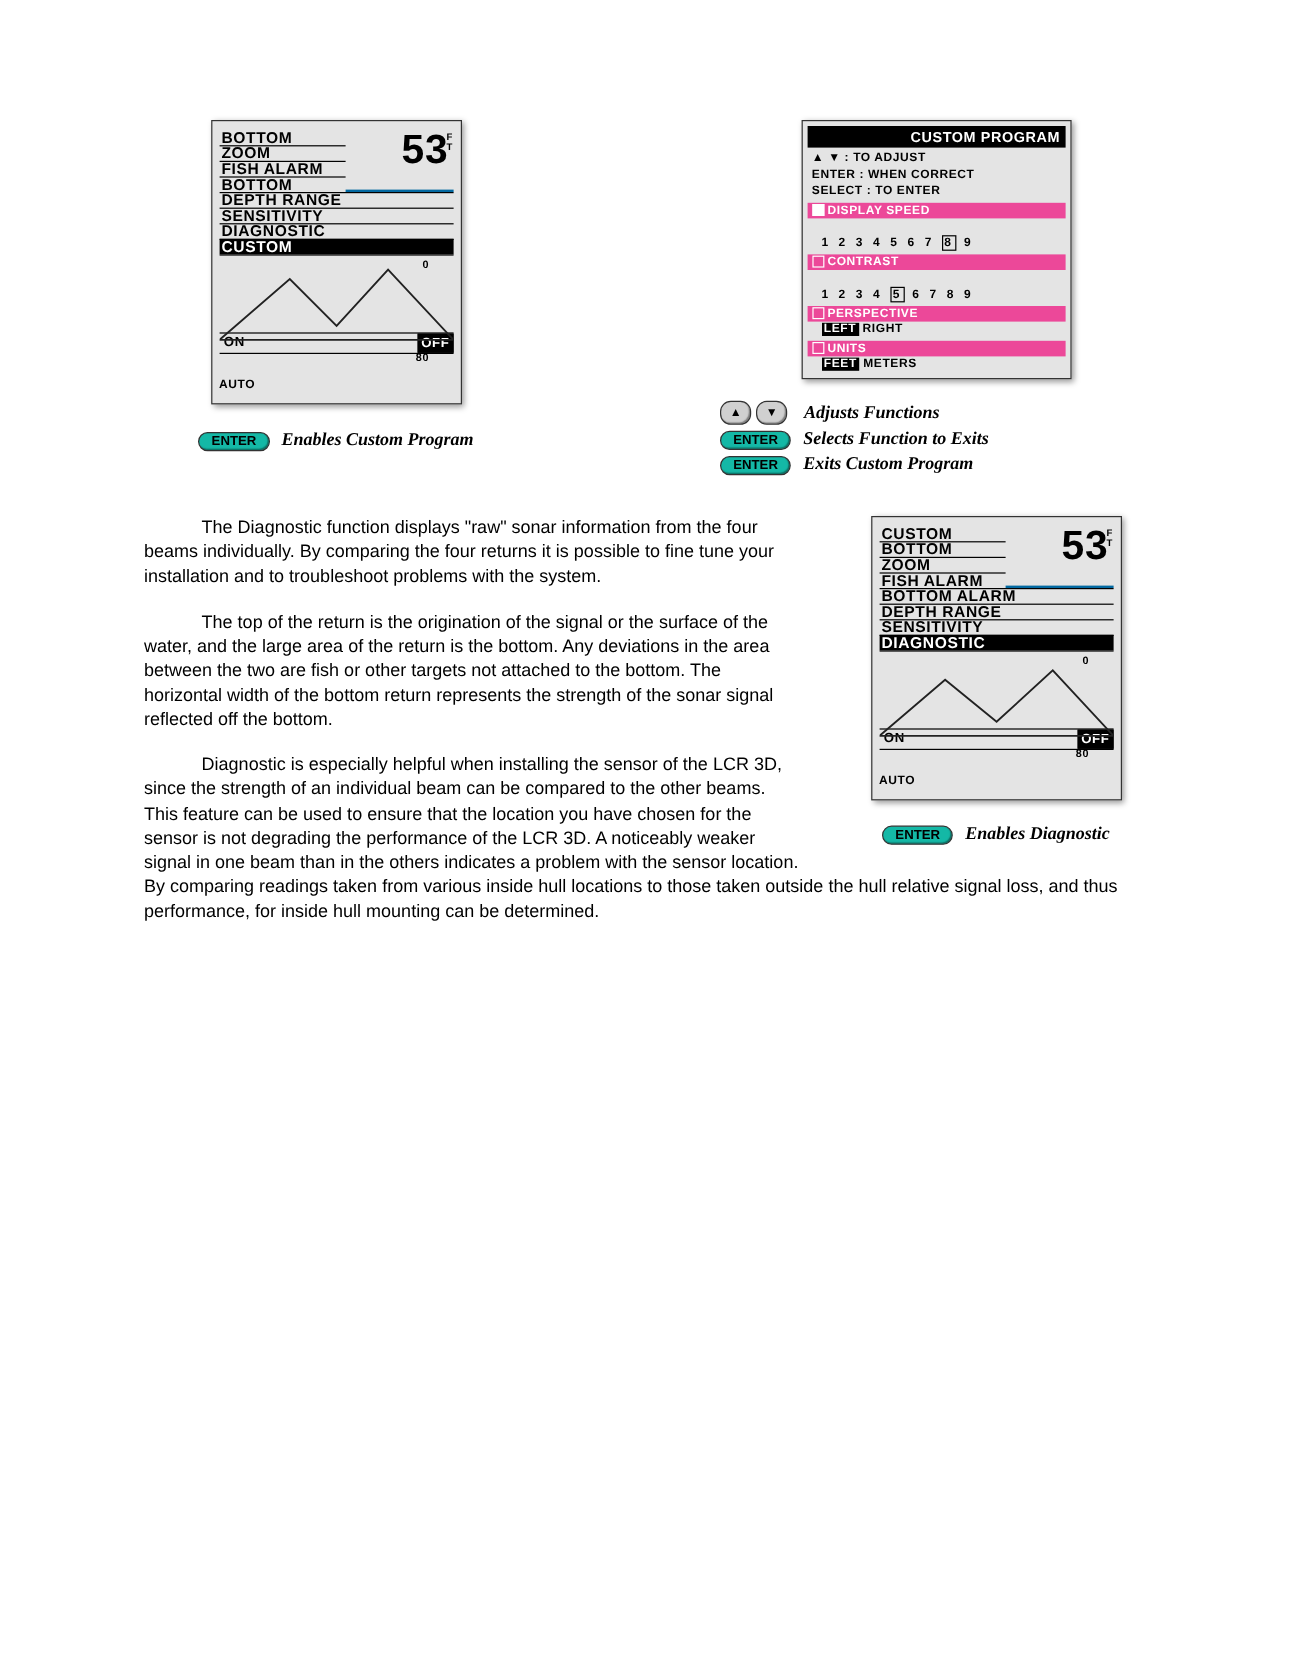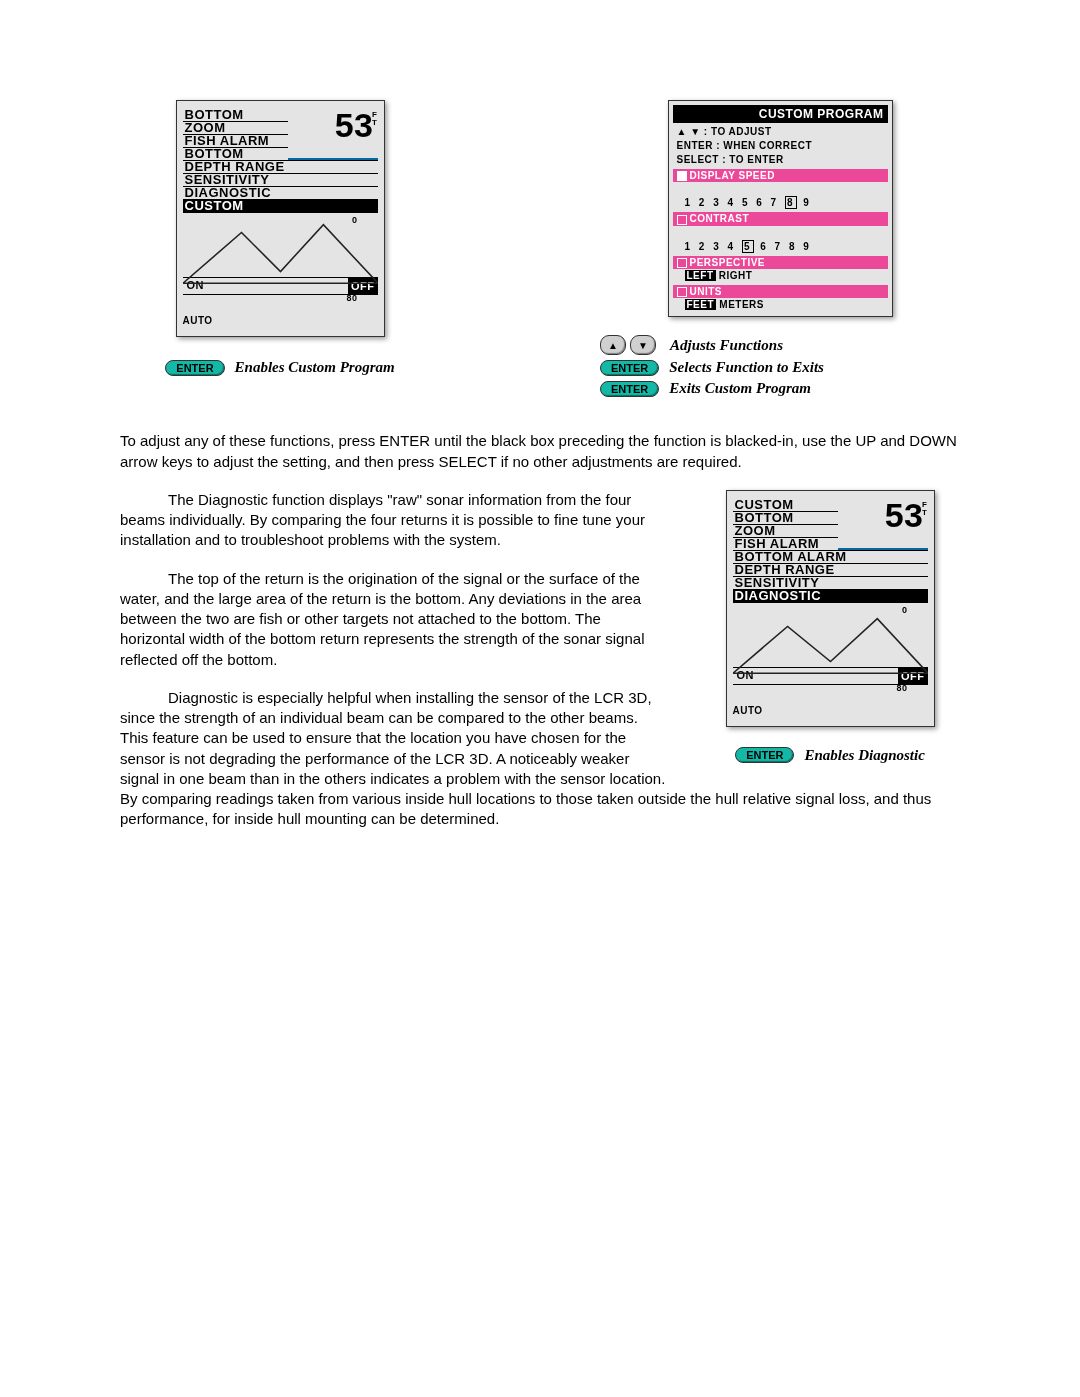--- a/index.html
+++ b/index.html
@@ -285,21 +285,20 @@
         </div>
         <div class="legend-row">
           <span class="keycap">ENTER</span>
           <span class="legend-text">Exits Custom Program</span>
         </div>
       </div>
     </div>
   </div>
 
   <div class="body-text clearfix">
-    <p>To adjust any of these functions, press ENTER until the black box preceding the function is blacked-in, use the UP and DOWN arrow keys to adjust the setting, and then press SELECT if no other adjustments are required.</p>
 
 
     <div class="wrap-right">
       <div class="lcd">
         <div class="lcd-top">
           <div class="menu-left">
             <div class="menu-item">CUSTOM</div>
             <div class="menu-item">BOTTOM LOCK</div>
             <div class="menu-item">ZOOM</div>
             <div class="menu-item">FISH ALARM</div>

